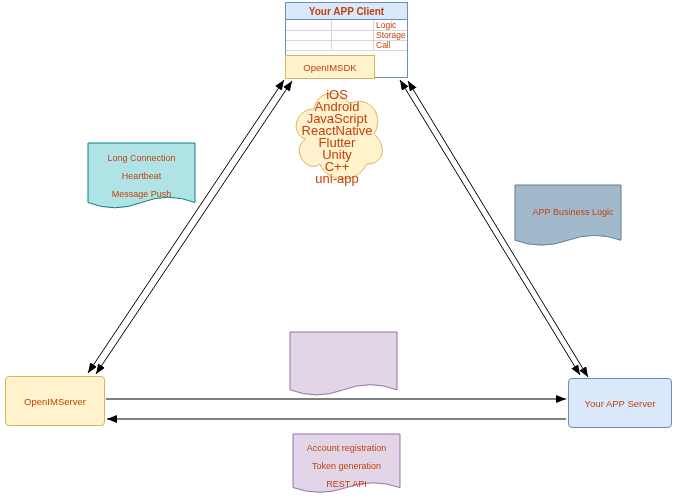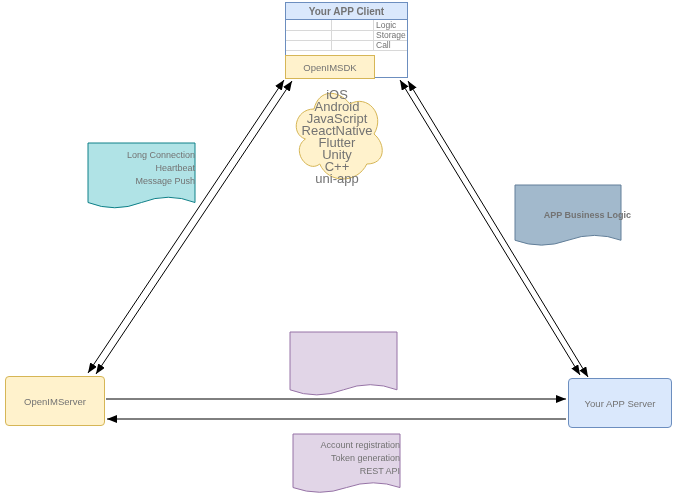--- a/index.html
+++ b/index.html
@@ -1,19 +1,19 @@
 <!DOCTYPE html>
 <html style="--c-blue_fill: #dae8fc; --c-blue_border: #6c8ebf; --c-yellow_fill: #fff2cc; --c-yellow_border: #d6b656; --c-teal_fill: #b0e3e6; --c-teal_border: #0e8088; --c-purple_fill: #e1d5e7; --c-purple_border: #9673a6; --c-slate_fill: #a2b9cc; --c-slate_border: #627f99; --c-line: #000000;"><head>
 <meta charset="utf-8">
 <style>
   html,body { margin:0; padding:0; background:#ffffff; }
   .canvas {
     position:relative; width:675px; height:500px;
     font-family:"Liberation Sans", sans-serif;
-    background:#ffffff; overflow:hidden; color:#737373;
+    background:#ffffff; overflow:hidden; color:#c2410c;
   }
   svg.layer { position:absolute; left:0; top:0; }
 
   
   .note-teal   { fill:var(--c-teal_fill);   stroke:var(--c-teal_border);   stroke-width:1; }
   .note-slate  { fill:var(--c-slate_fill);  stroke:var(--c-slate_border);  stroke-width:1; }
   .note-purple { fill:var(--c-purple_fill); stroke:var(--c-purple_border); stroke-width:1; }
   .cloud-shape { fill:var(--c-yellow_fill); stroke:var(--c-yellow_border); stroke-width:1; }
   .arrow-line  { stroke:var(--c-line); stroke-width:1; fill:none; }
 
@@ -36,23 +36,23 @@
   .sdk-box {
     position:absolute; left:-1px; top:52px; width:90px; height:24px; box-sizing:border-box;
     background:var(--c-yellow_fill); border:1px solid var(--c-yellow_border);
     display:flex; align-items:center; justify-content:center; font-size:9.5px;text-align:right;
   }
 
   
   .cloud-text { left:287px; top:89px; width:100px; text-align:center; white-space:pre-line; font-size:13px; line-height:12px; }
 
   
-  .note-text { position:absolute; text-align:right; white-space:pre-line; font-size:9px; line-height:13px; }
+  .note-text { position:absolute; text-align:center; white-space:pre-line; font-size:9px; line-height:18px; }
   .t-teal    { left:88px;  top:149px; width:107px; }
-  .t-slate   { left:515px; top:209px; width:116px;font-weight:bold; }
+  .t-slate   { left:515px; top:203px; width:116px; }
   .t-purple1 { left:290px; top:338px; width:107px; }
   .t-purple2 { left:293px; top:439px; width:107px; }
 
   
   .server {
     position:absolute; height:50px; border-radius:4px; box-sizing:border-box;
     display:flex; align-items:center; justify-content:center; font-size:9.5px;
   }
   .server-openim { left:5px;   top:376px; width:100px; background:var(--c-yellow_fill); border:1px solid var(--c-yellow_border); }
   .server-app    { left:568px; top:378px; width:104px; background:var(--c-blue_fill);   border:1px solid var(--c-blue_border); }

